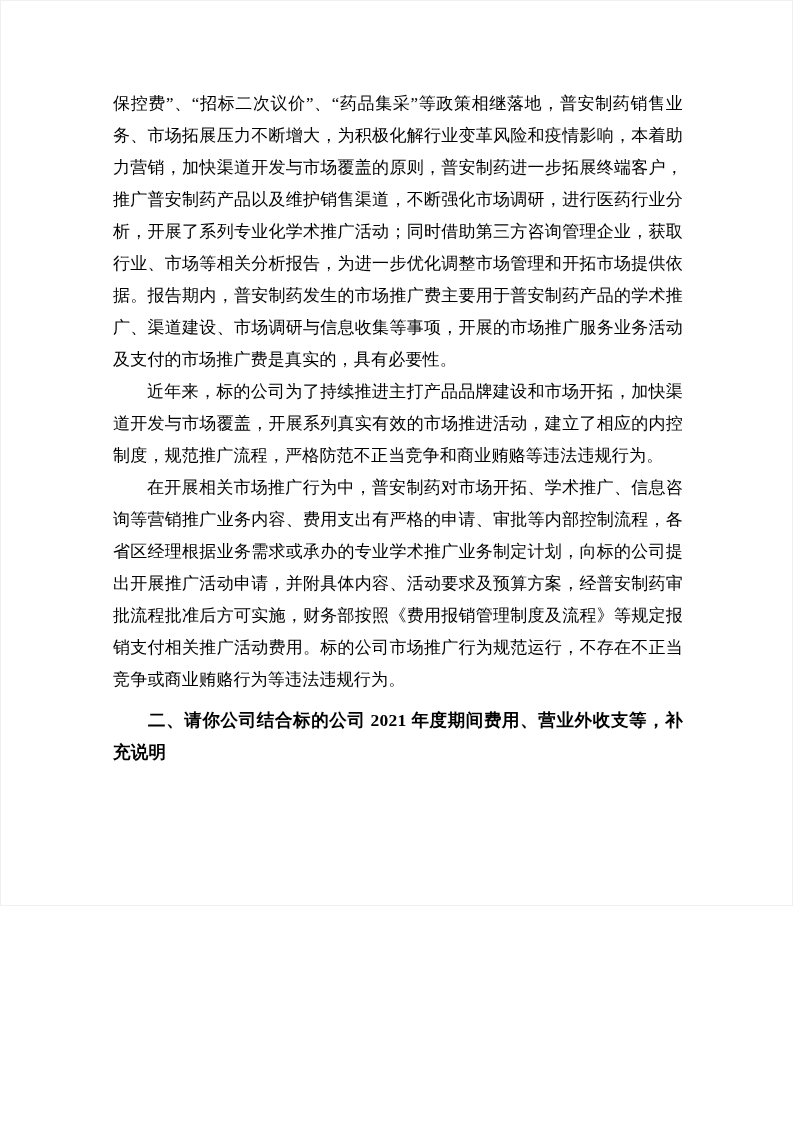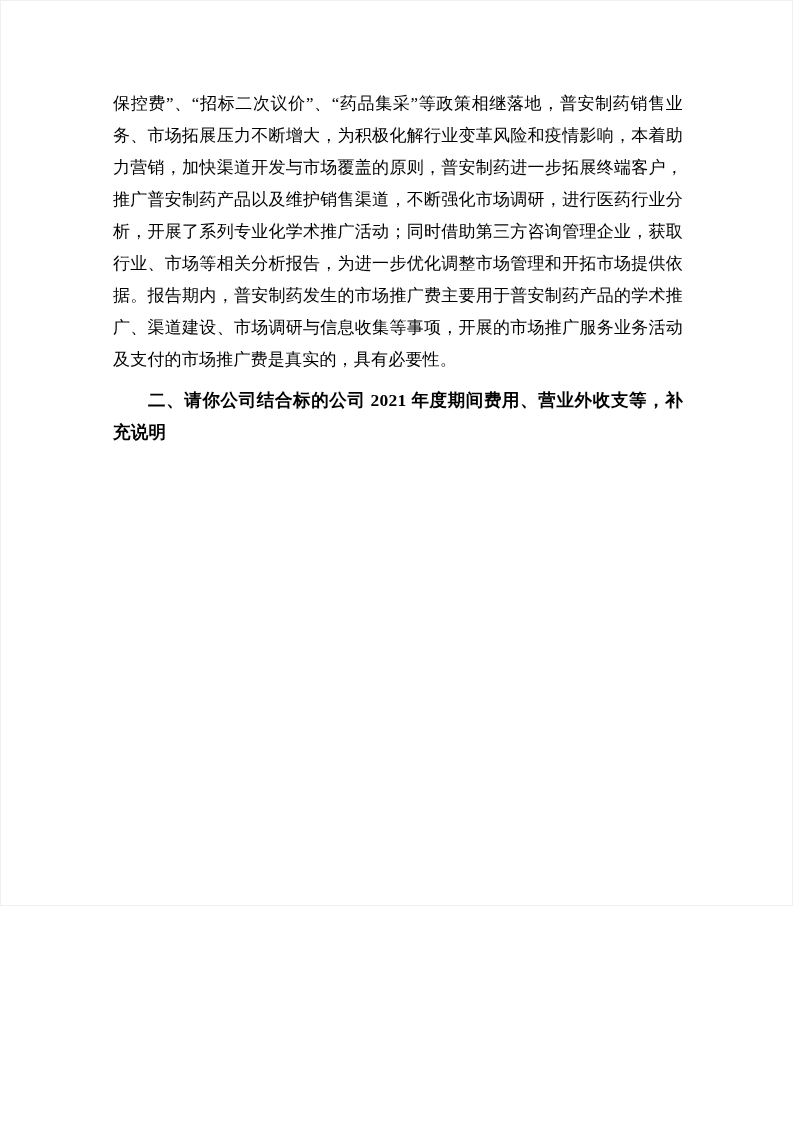--- a/index.html
+++ b/index.html
@@ -55,16 +55,18 @@
     font-family: "Liberation Serif", "DejaVu Serif", serif;
     color: #14532d;
   }
 </style>
 </head>
 <body>
 
 <div class="page">
   <div class="content">
     <p class="body-para no-indent">保控费”、“招标二次议价”、“药品集采”等政策相继落地，普安制药销售业务、市场拓展压力不断增大，为积极化解行业变革风险和疫情影响，本着助力营销，加快渠道开发与市场覆盖的原则，普安制药进一步拓展终端客户，推广普安制药产品以及维护销售渠道，不断强化市场调研，进行医药行业分析，开展了系列专业化学术推广活动；同时借助第三方咨询管理企业，获取行业、市场等相关分析报告，为进一步优化调整市场管理和开拓市场提供依据。报告期内，普安制药发生的市场推广费主要用于普安制药产品的学术推广、渠道建设、市场调研与信息收集等事项，开展的市场推广服务业务活动及支付的市场推广费是真实的，具有必要性。</p>
+    <p class="body-para">近年来，标的公司为了持续推进主打产品品牌建设和市场开拓，加快渠道开发与市场覆盖，开展系列真实有效的市场推进活动，建立了相应的内控制度，规范推广流程，严格防范不正当竞争和商业贿赂等违法违规行为。</p>
+    <p class="body-para">在开展相关市场推广行为中，普安制药对市场开拓、学术推广、信息咨询等营销推广业务内容、费用支出有严格的申请、审批等内部控制流程，各省区经理根据业务需求或承办的专业学术推广业务制定计划，向标的公司提出开展推广活动申请，并附具体内容、活动要求及预算方案，经普安制药审批流程批准后方可实施，财务部按照《费用报销管理制度及流程》等规定报销支付相关推广活动费用。标的公司市场推广行为规范运行，不存在不正当竞争或商业贿赂行为等违法违规行为。</p>
     <h2 class="section-heading">二、请你公司结合标的公司 2021 年度期间费用、营业外收支等，补充说明</h2>
   </div>
   <div class="page-number">48 / 152</div>
 </div>
 
 </body></html>

